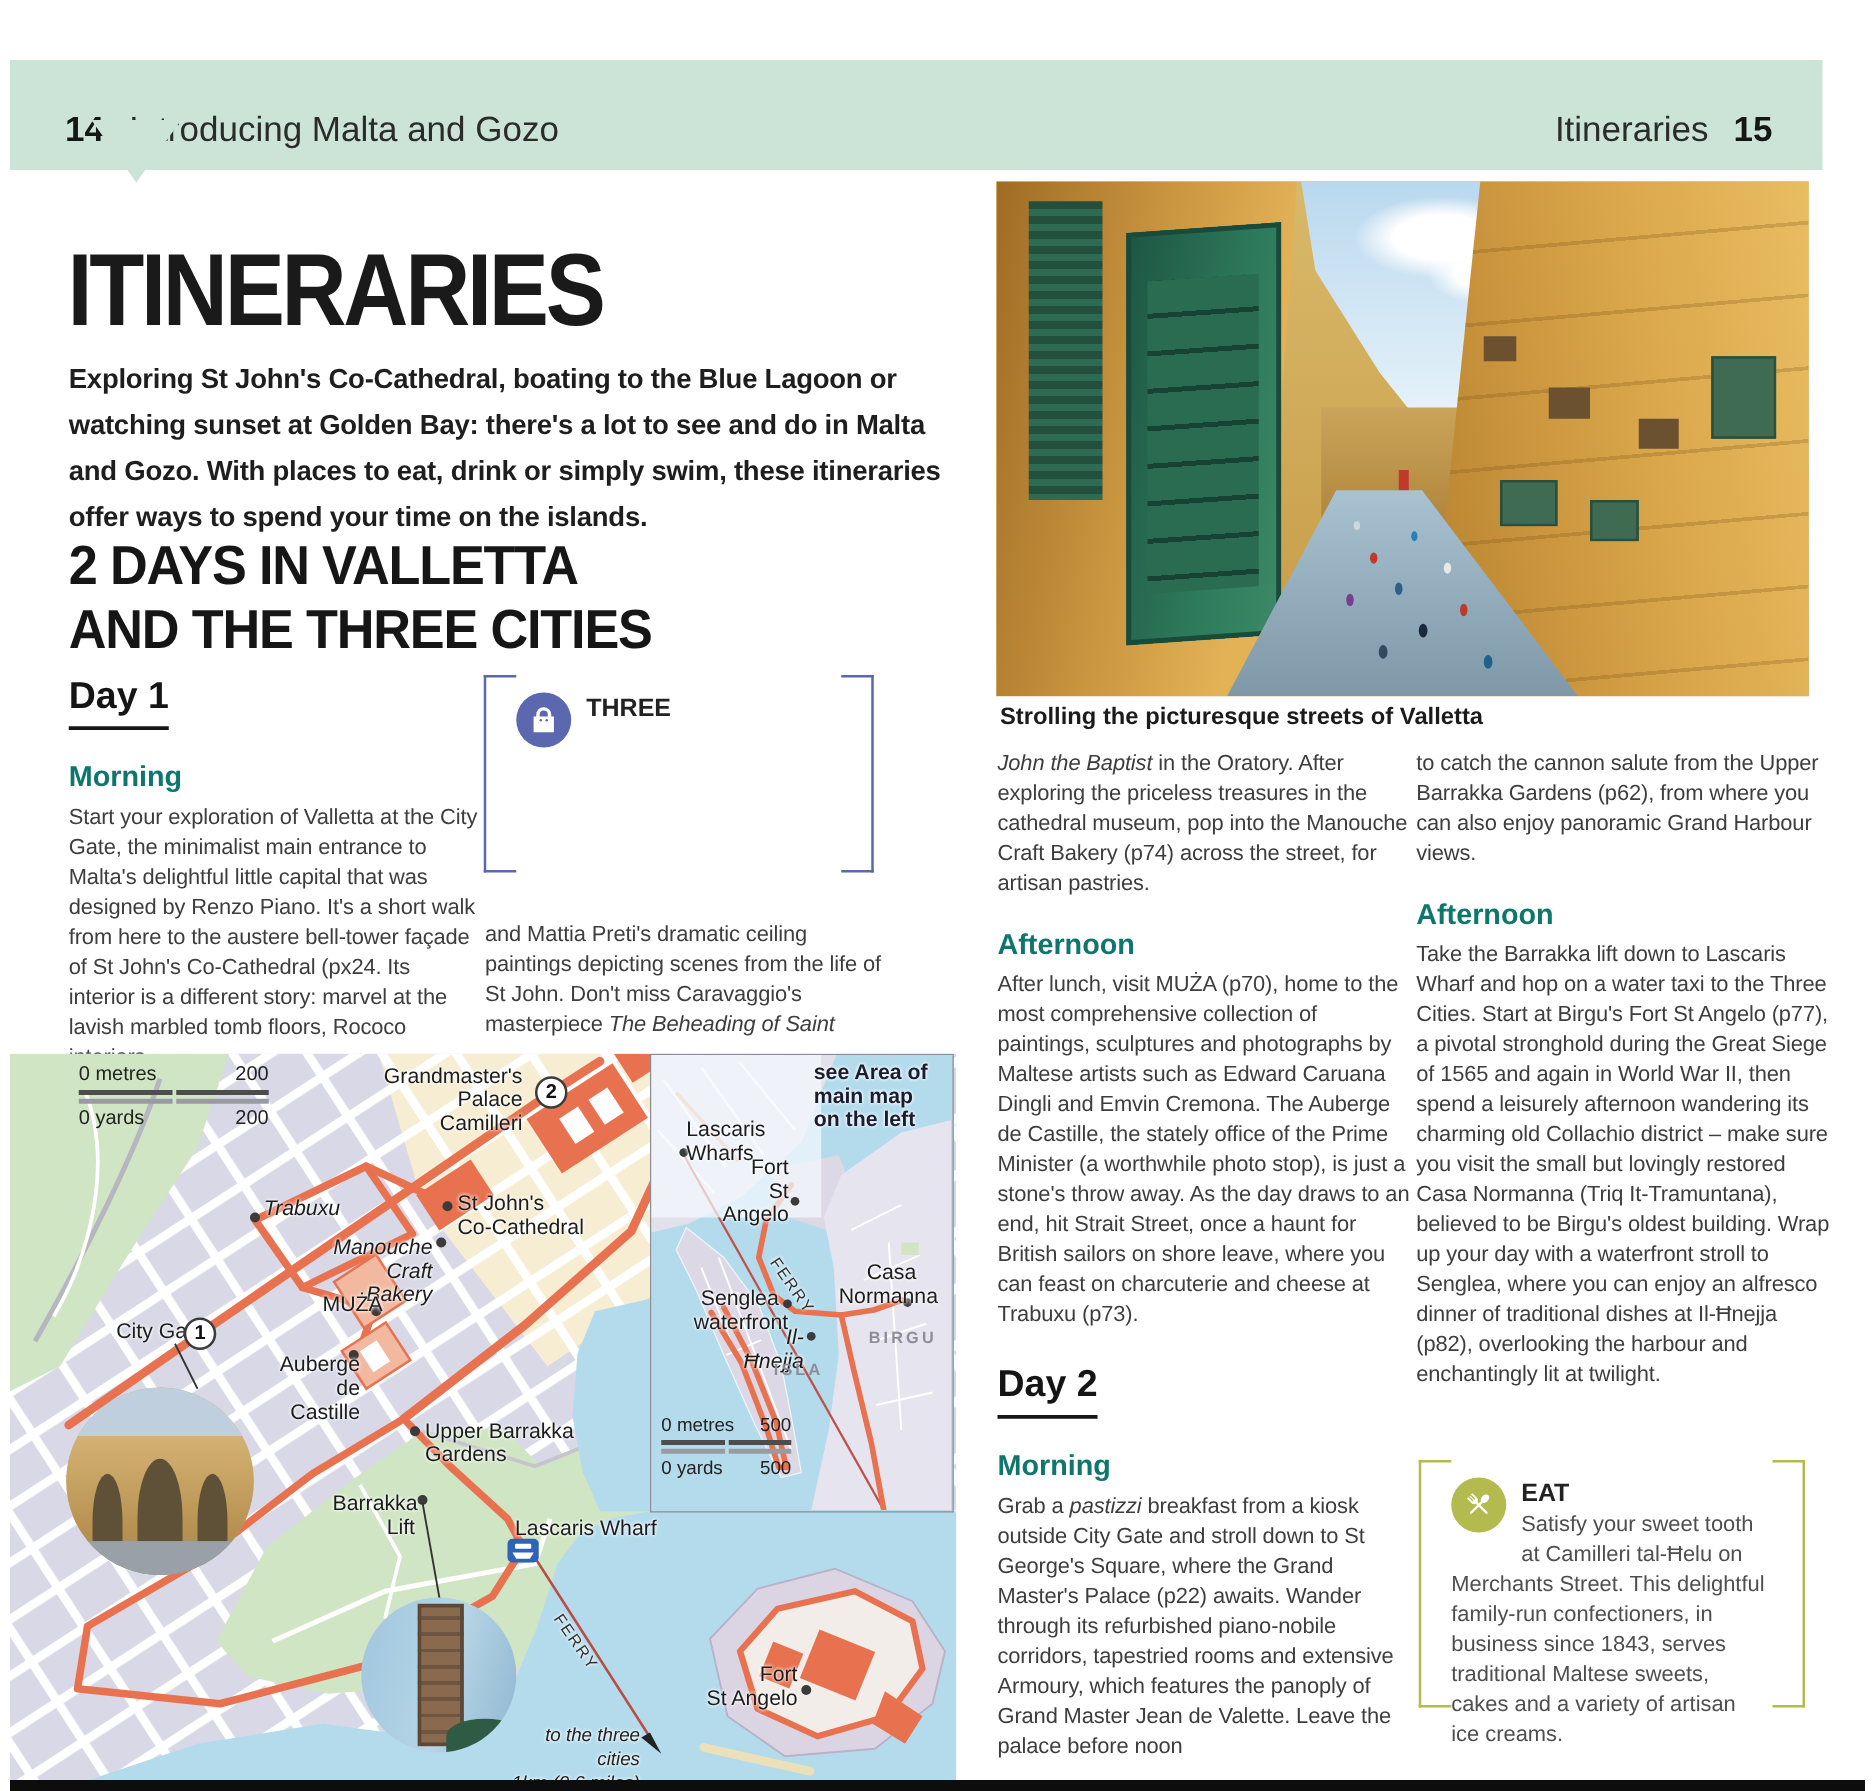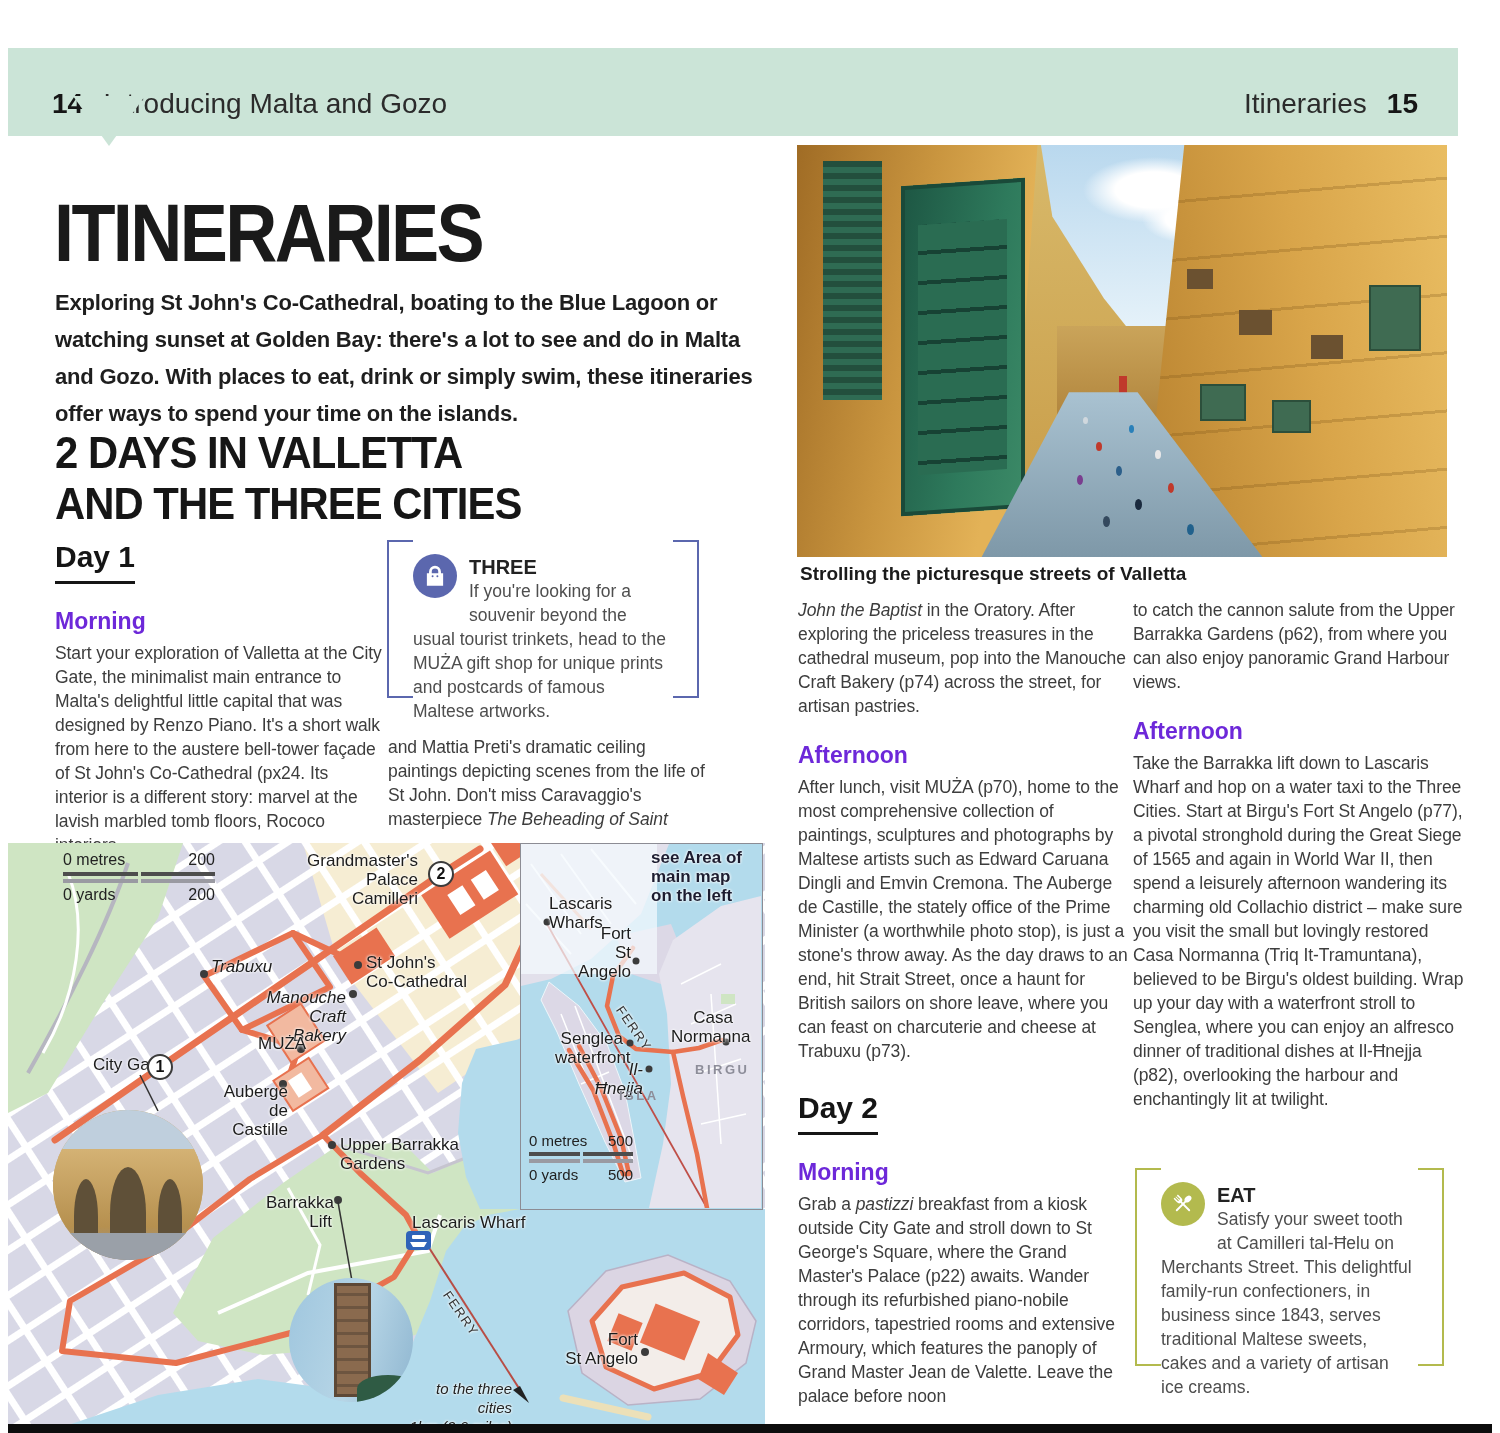--- a/index.html
+++ b/index.html
@@ -16,21 +16,21 @@
        border-top:50px solid #cbe4d7;}
   
   .title{position:absolute;left:54px;top:186px;font-size:82px;font-weight:bold;
        letter-spacing:-3px;color:#1a1a1a;transform:scaleX(.88);transform-origin:left;white-space:nowrap;}
   .intro{position:absolute;left:55px;top:284px;width:700px;font-size:22px;font-weight:bold;
        line-height:37px;color:#1e1e1e;letter-spacing:-.2px;}
   .h2{position:absolute;left:55px;top:427px;font-size:44px;font-weight:bold;line-height:51px;
        letter-spacing:-1px;color:#161616;transform:scaleX(.95);transform-origin:left;white-space:pre-line;}
   .dayhead{display:inline-block;font-size:30px;font-weight:bold;color:#151515;
        border-bottom:3px solid #151515;padding-bottom:7px;}
-  .sublbl{font-size:23px;font-weight:bold;color:#6d28d9;margin:24px 0 6px;}
+  .sublbl{font-size:23px;font-weight:bold;color:#0f766e;margin:24px 0 6px;}
   .body{font-size:17.5px;line-height:24px;color:#3d3d3d;letter-spacing:-.1px;}
   .it{font-style:italic;}
   .pre{white-space:pre-line;}
   .day1col{position:absolute;left:55px;top:540px;width:330px;}
   .contpara{position:absolute;left:388px;top:735px;width:322px;}
   
   .callout{position:absolute;box-sizing:border-box;padding:14px 30px 10px 26px;}
   .callout .br{position:absolute;top:0;bottom:0;width:26px;box-sizing:border-box;}
   .callout .br.l{left:0;border:2px solid var(--c);border-right:none;}
   .callout .br.r{right:0;border:2px solid var(--c);border-left:none;}
@@ -149,21 +149,20 @@
     <i class="br l"></i>
     <i class="br r"></i>
     <span class="cicon">
       <svg viewBox="0 0 24 24" fill="#fff">
           <path d="M6.5 9.5 V8 a5.5 5.5 0 0 1 11 0 v1.5 h2 V21 h-15 V9.5 Z M9 9.5 h6 V8 a3 3 0 0 0 -6 0 Z"></path>
           <circle cx="9.8" cy="12.2" r="0.9" fill="#5b67ae"></circle>
           <circle cx="14.2" cy="12.2" r="0.9" fill="#5b67ae"></circle>
         </svg>
     </span>
     <div class="clbl">THREE</div>
-    <div class="ctxt">If you're looking for a souvenir beyond the usual tourist trinkets, head to the MUŻA gift shop for unique prints and postcards of famous Maltese artworks.</div>
   </div>
 
   <div class="contpara body">
     <span>and Mattia Preti's dramatic ceiling paintings depicting scenes from the life of St John. Don't miss Caravaggio's masterpiece </span><span class="it">The Beheading of Saint</span>
   </div>
 
   <div class="photo">
     <div class="ph-sky"></div>
     <div class="ph-cloud c1"></div>
     <div class="ph-cloud c2"></div>

